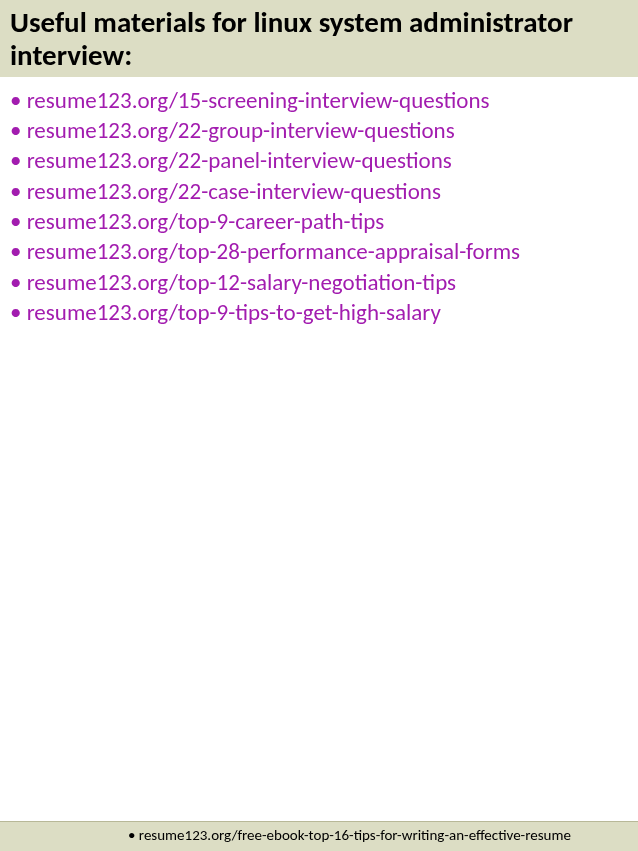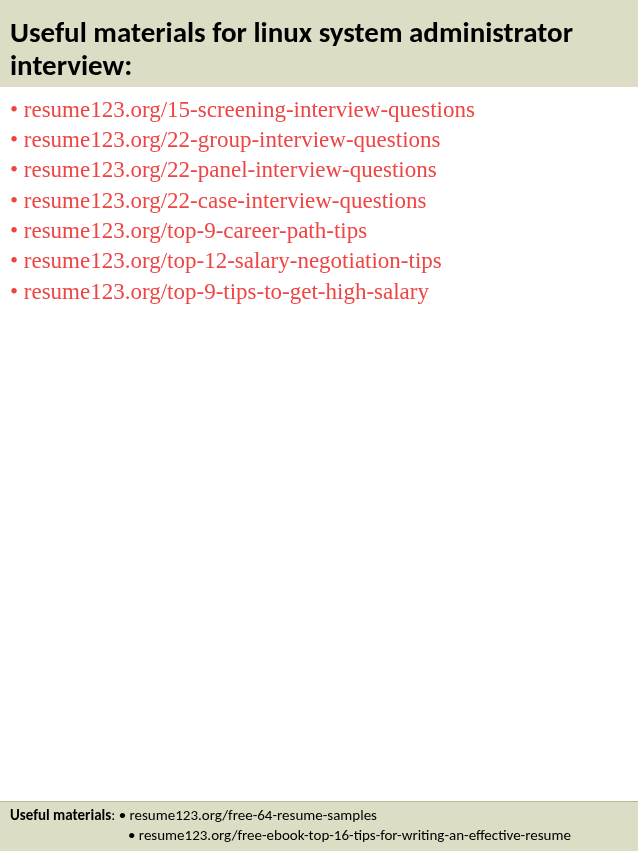--- a/index.html
+++ b/index.html
@@ -10,35 +10,34 @@
   body {
     width: 638px;
     height: 851px;
     background: #ffffff;
     font-family: Calibri, "Segoe UI", Arial, sans-serif;
     color: #000000;
     position: relative;
   }
   .header-box {
     background: #dcddc4;
-    padding: 16px 10px 4px 10px;
+    padding: 6px 10px 4px 10px;
   }
   .header-title {
     font-size: 29px;
     font-weight: bold;
     line-height: 1.15;
   }
   .main-content {
     padding: 8px 10px 0 10px;
   }
   .list-line {
     font-size: 23px;
     line-height: 1.32;
-    color: #ef4444;
-    font-family: Liberation Serif, serif;
+    color: #a21caf;
   }
   .footer {
     position: absolute;
     bottom: 0;
     left: 0;
     width: 100%;
     border-top: 1px solid #b8b898;
     background: #dcddc4;
     padding: 4px 10px 6px 10px;
     font-size: 15px;
@@ -57,24 +56,22 @@
 <div class="header-box">
   <div class="header-title">Useful materials for linux system administrator interview:</div>
 </div>
 
 <div class="main-content">
   <div class="list-line">• resume123.org/15-screening-interview-questions</div>
   <div class="list-line">• resume123.org/22-group-interview-questions</div>
   <div class="list-line">• resume123.org/22-panel-interview-questions</div>
   <div class="list-line">• resume123.org/22-case-interview-questions</div>
   <div class="list-line">• resume123.org/top-9-career-path-tips</div>
+  <div class="list-line">• resume123.org/top-28-performance-appraisal-forms</div>
   <div class="list-line">• resume123.org/top-12-salary-negotiation-tips</div>
   <div class="list-line">• resume123.org/top-9-tips-to-get-high-salary</div>
 </div>
 
 <div class="footer">
-  <div>
-    <span class="footer-label">Useful materials</span><span>: </span><span>• resume123.org/free-64-resume-samples</span>
-  </div>
   <div class="footer-line2">
     <span>• resume123.org/free-ebook-top-16-tips-for-writing-an-effective-resume</span>
   </div>
 </div>
 
 </body></html>

